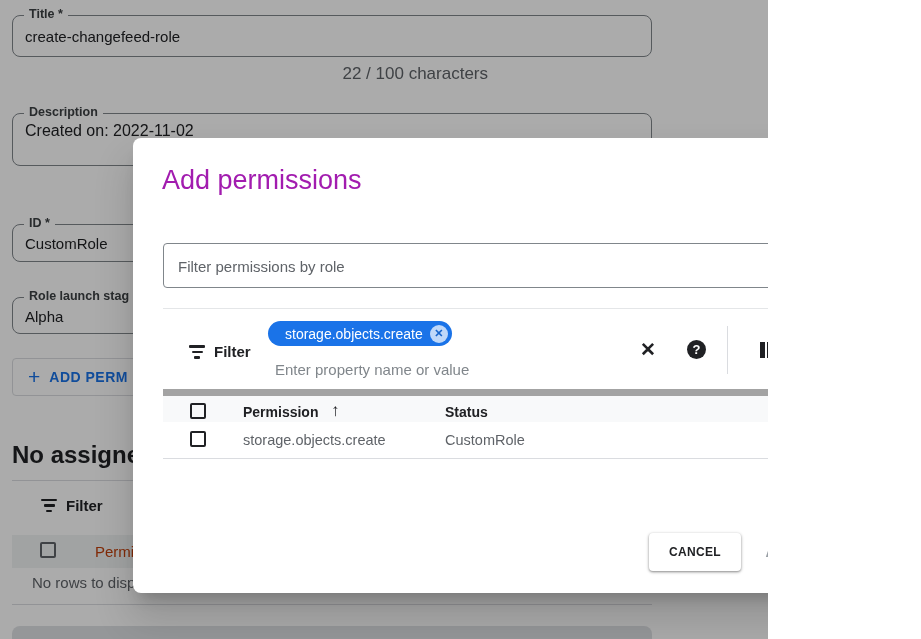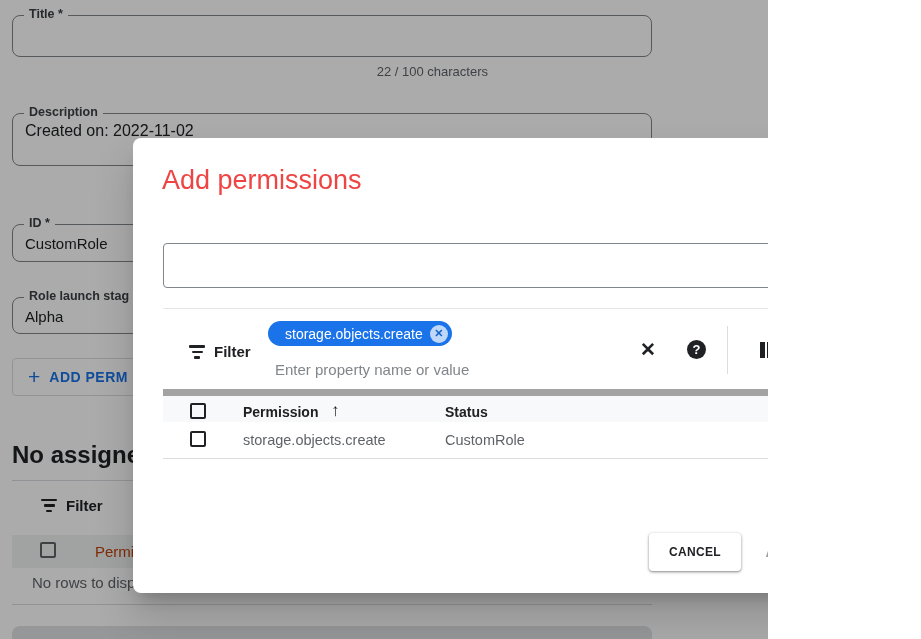--- a/index.html
+++ b/index.html
@@ -8,21 +8,21 @@
   .screen { position:relative; width:768px; height:639px; background:#fff; overflow:hidden; }
 
   
   .bg { position:absolute; inset:0; z-index:1; }
   .ofield { position:absolute; border:1px solid #80868b; border-radius:8px; background:#fff; }
   .olabel { position:absolute; top:-9px; left:11px; background:#fff; padding:0 5px;
             font-size:12.5px; font-weight:700; color:#3c4043; white-space:nowrap; }
   .oval { position:absolute; left:12px; top:50%; transform:translateY(-50%);
           font-size:15px; color:#202124; white-space:nowrap; }
   .oval-top { position:absolute; left:12px; top:8px; font-size:16px; color:#202124; white-space:nowrap; }
-  .counter { position:absolute; font-size:13px; color:#5f6368; }
+  .counter { position:absolute; font-size:17px; color:#5f6368; }
   .add-perm-btn { position:absolute; left:12px; top:358px; width:200px; height:38px;
                   background:#fff; border:1px solid #dadce0; border-radius:4px;
                   display:flex; align-items:center; gap:9px; padding-left:15px; cursor:pointer; }
   .plus-glyph::before { content:"+"; font-size:21px; font-weight:400; color:#1a73e8; line-height:1; }
   .add-perm-btn .lbl { font-size:14px; font-weight:700; letter-spacing:.5px; color:#1a73e8; white-space:nowrap; }
   .bg-heading { position:absolute; left:12px; top:441px; font-size:24px; font-weight:700; color:#202124; white-space:nowrap; }
   .hdiv { position:absolute; left:12px; width:640px; height:1px; background:#dadce0; }
   .funnel { display:flex; flex-direction:column; align-items:center; gap:3px; width:18px; }
   .funnel i { display:block; height:2.5px; background:#202124; border-radius:1px; }
   .funnel i:nth-child(1){width:16px;} .funnel i:nth-child(2){width:11px;} .funnel i:nth-child(3){width:6px;}
@@ -38,21 +38,21 @@
   .bg-graybox { position:absolute; left:12px; top:626px; width:640px; height:14px;
                 background:#dfe1e5; border-radius:8px 8px 0 0; }
 
   
   .scrim { position:absolute; inset:0; background:rgba(0,0,0,0.33); z-index:10; }
 
   
   .modal { position:absolute; left:133px; top:138px; width:700px; height:455px; background:#fff;
            border-radius:8px; z-index:20;
            box-shadow:0 11px 15px -7px rgba(0,0,0,.2), 0 24px 38px 3px rgba(0,0,0,.14); }
-  .m-title { position:absolute; left:29px; top:24px; font-size:27px; font-weight:400; color:#ef4444;
+  .m-title { position:absolute; left:29px; top:24px; font-size:27px; font-weight:400; color:#a21caf;
              line-height:36px; white-space:nowrap; }
   .dd { position:absolute; left:30px; top:105px; width:640px; height:45px;
         border:1px solid #80868b; border-radius:4px; cursor:pointer; }
   .dd .ph { position:absolute; left:14px; top:50%; transform:translateY(-50%);
             font-size:15px; color:#5f6368; white-space:nowrap; }
   .chev { position:absolute; right:17px; top:50%; margin-top:-3px; width:0; height:0;
           border-left:6px solid transparent; border-right:6px solid transparent;
           border-top:7px solid #3c4043; }
   .toolbar { position:absolute; left:30px; top:170px; width:640px; height:81px; border-top:1px solid #e4e6e8; }
   .toolbar .funnel { position:absolute; left:25px; top:36px; }
@@ -93,20 +93,21 @@
 </style>
 </head>
 <body>
 
 <div class="screen">
 
   <div class="bg">
 
     <div class="ofield" style="left:12px; top:15px; width:640px; height:42px;">
       <span class="olabel">Title *</span>
+      <span class="oval">create-changefeed-role</span>
     </div>
     <div class="counter" style="right:280px; top:64px;">22 / 100 characters</div>
 
     <div class="ofield" style="left:12px; top:113px; width:640px; height:53px;">
       <span class="olabel">Description</span>
       <span class="oval-top">Created on: 2022-11-02</span>
     </div>
 
     <div class="ofield" style="left:12px; top:224px; width:640px; height:38px;">
       <span class="olabel">ID *</span>
@@ -144,20 +145,21 @@
     <div class="hdiv" style="top:604px;"></div>
     <div class="bg-graybox"></div>
   </div>
 
   <div class="scrim"></div>
 
   <div class="modal">
     <div class="m-title">Add permissions</div>
 
     <div class="dd">
+      <span class="ph">Filter permissions by role</span>
       <span class="chev"></span>
     </div>
 
     <div class="toolbar">
       <span class="funnel">
           <i></i>
           <i></i>
           <i></i>
         </span>
       <span class="flabel">Filter</span>

